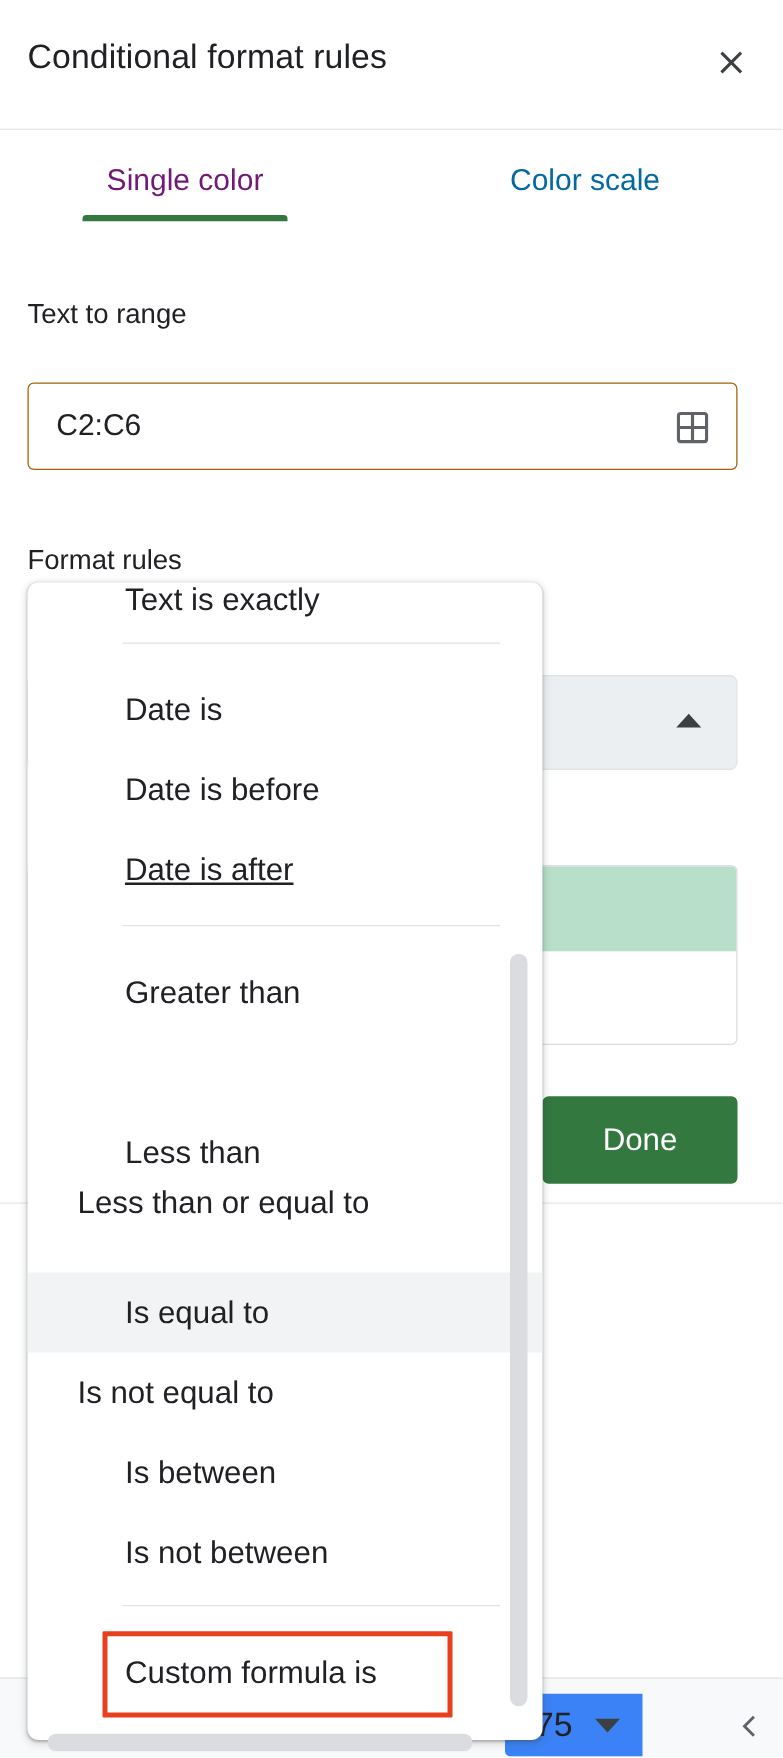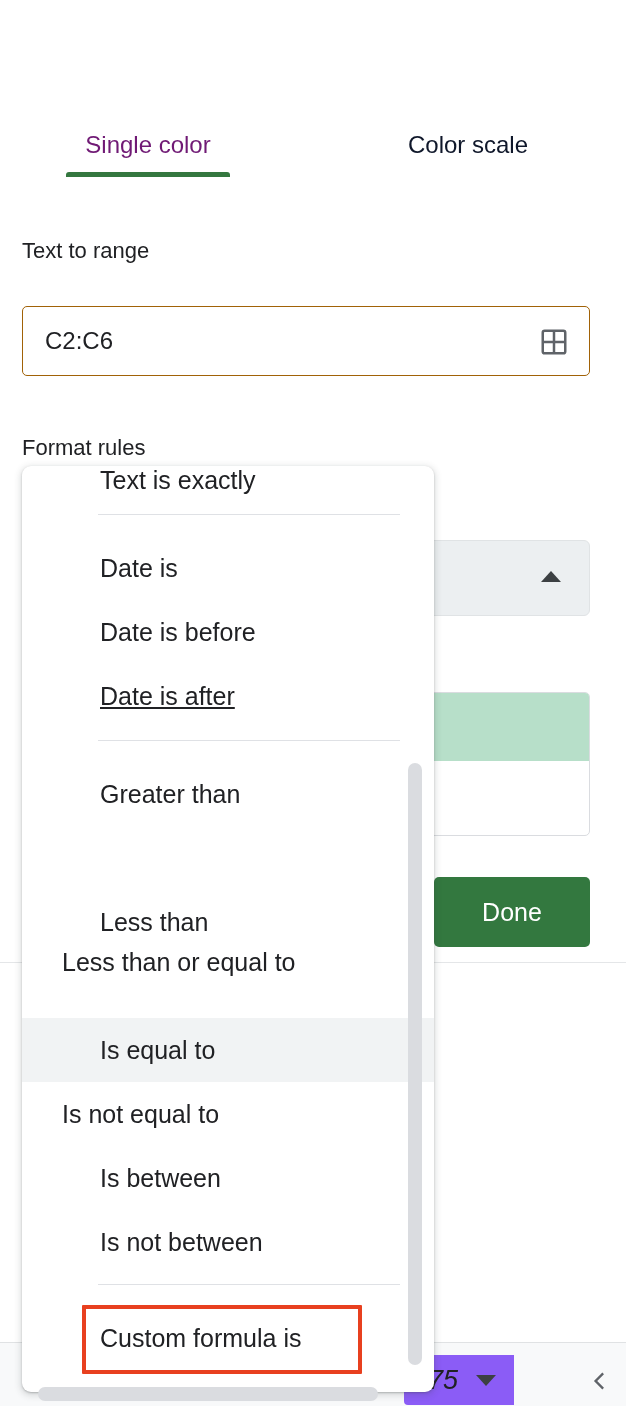--- a/index.html
+++ b/index.html
@@ -68,21 +68,21 @@
     top: 0;
     height: 82px;
     display: flex;
     align-items: center;
     justify-content: center;
     font-size: 24px;
     cursor: pointer;
     user-select: none;
   }
   .tab.single { left: 50px; width: 196px; color: #701a75; }
-  .tab.scale  { left: 362px; width: 212px; color: #0f172a; }
+  .tab.scale  { left: 362px; width: 212px; color: #0369a1; }
   .tab-underline {
     position: absolute;
     left: 66px;
     top: 172px;
     width: 164px;
     height: 5px;
     background: #34773f;
     border-radius: 3px 3px 0 0;
   }
 
@@ -202,27 +202,26 @@
     background: #f8f9fa;
     border-top: 1px solid #e0e2e4;
     box-sizing: border-box;
   }
   .cell-chip {
     position: absolute;
     left: 404px;
     top: 1355px;
     height: 50px;
     min-width: 110px;
-    background: #8b5cf6;
+    background: #3b82f6;
     border-radius: 4px 0 0 4px;
     display: flex;
     align-items: center;
     padding-left: 24px;
     box-sizing: border-box;
-    font-style: italic;
   }
   .cell-chip-text {
     font-size: 27px;
     color: #202124;
   }
   .cell-chip-arrow {
     margin-left: 18px;
     width: 0; height: 0;
     border-left: 10px solid transparent;
     border-right: 10px solid transparent;
@@ -312,20 +311,30 @@
     height: 14px;
     background: #dadce0;
     border-radius: 7px;
   }
 </style>
 </head>
 <body>
 
 <div id="root">
 
+  <div class="header">
+    <div class="header-title">Conditional format rules</div>
+    <div class="close-btn">
+      <span>
+        <svg width="30" height="30" viewBox="0 0 24 24">
+          <path d="M19 6.4L17.6 5 12 10.6 6.4 5 5 6.4 10.6 12 5 17.6 6.4 19 12 13.4 17.6 19 19 17.6 13.4 12z" fill="#3c4043"></path>
+        </svg>
+      </span>
+    </div>
+  </div>
 
   <div class="tabs">
     <div class="tab single">Single color</div>
     <div class="tab scale">Color scale</div>
   </div>
   <div class="tab-underline"></div>
 
   <div class="section-label label-apply">Text to range</div>
   <div class="range-input">
     <div class="range-value">C2:C6</div>

